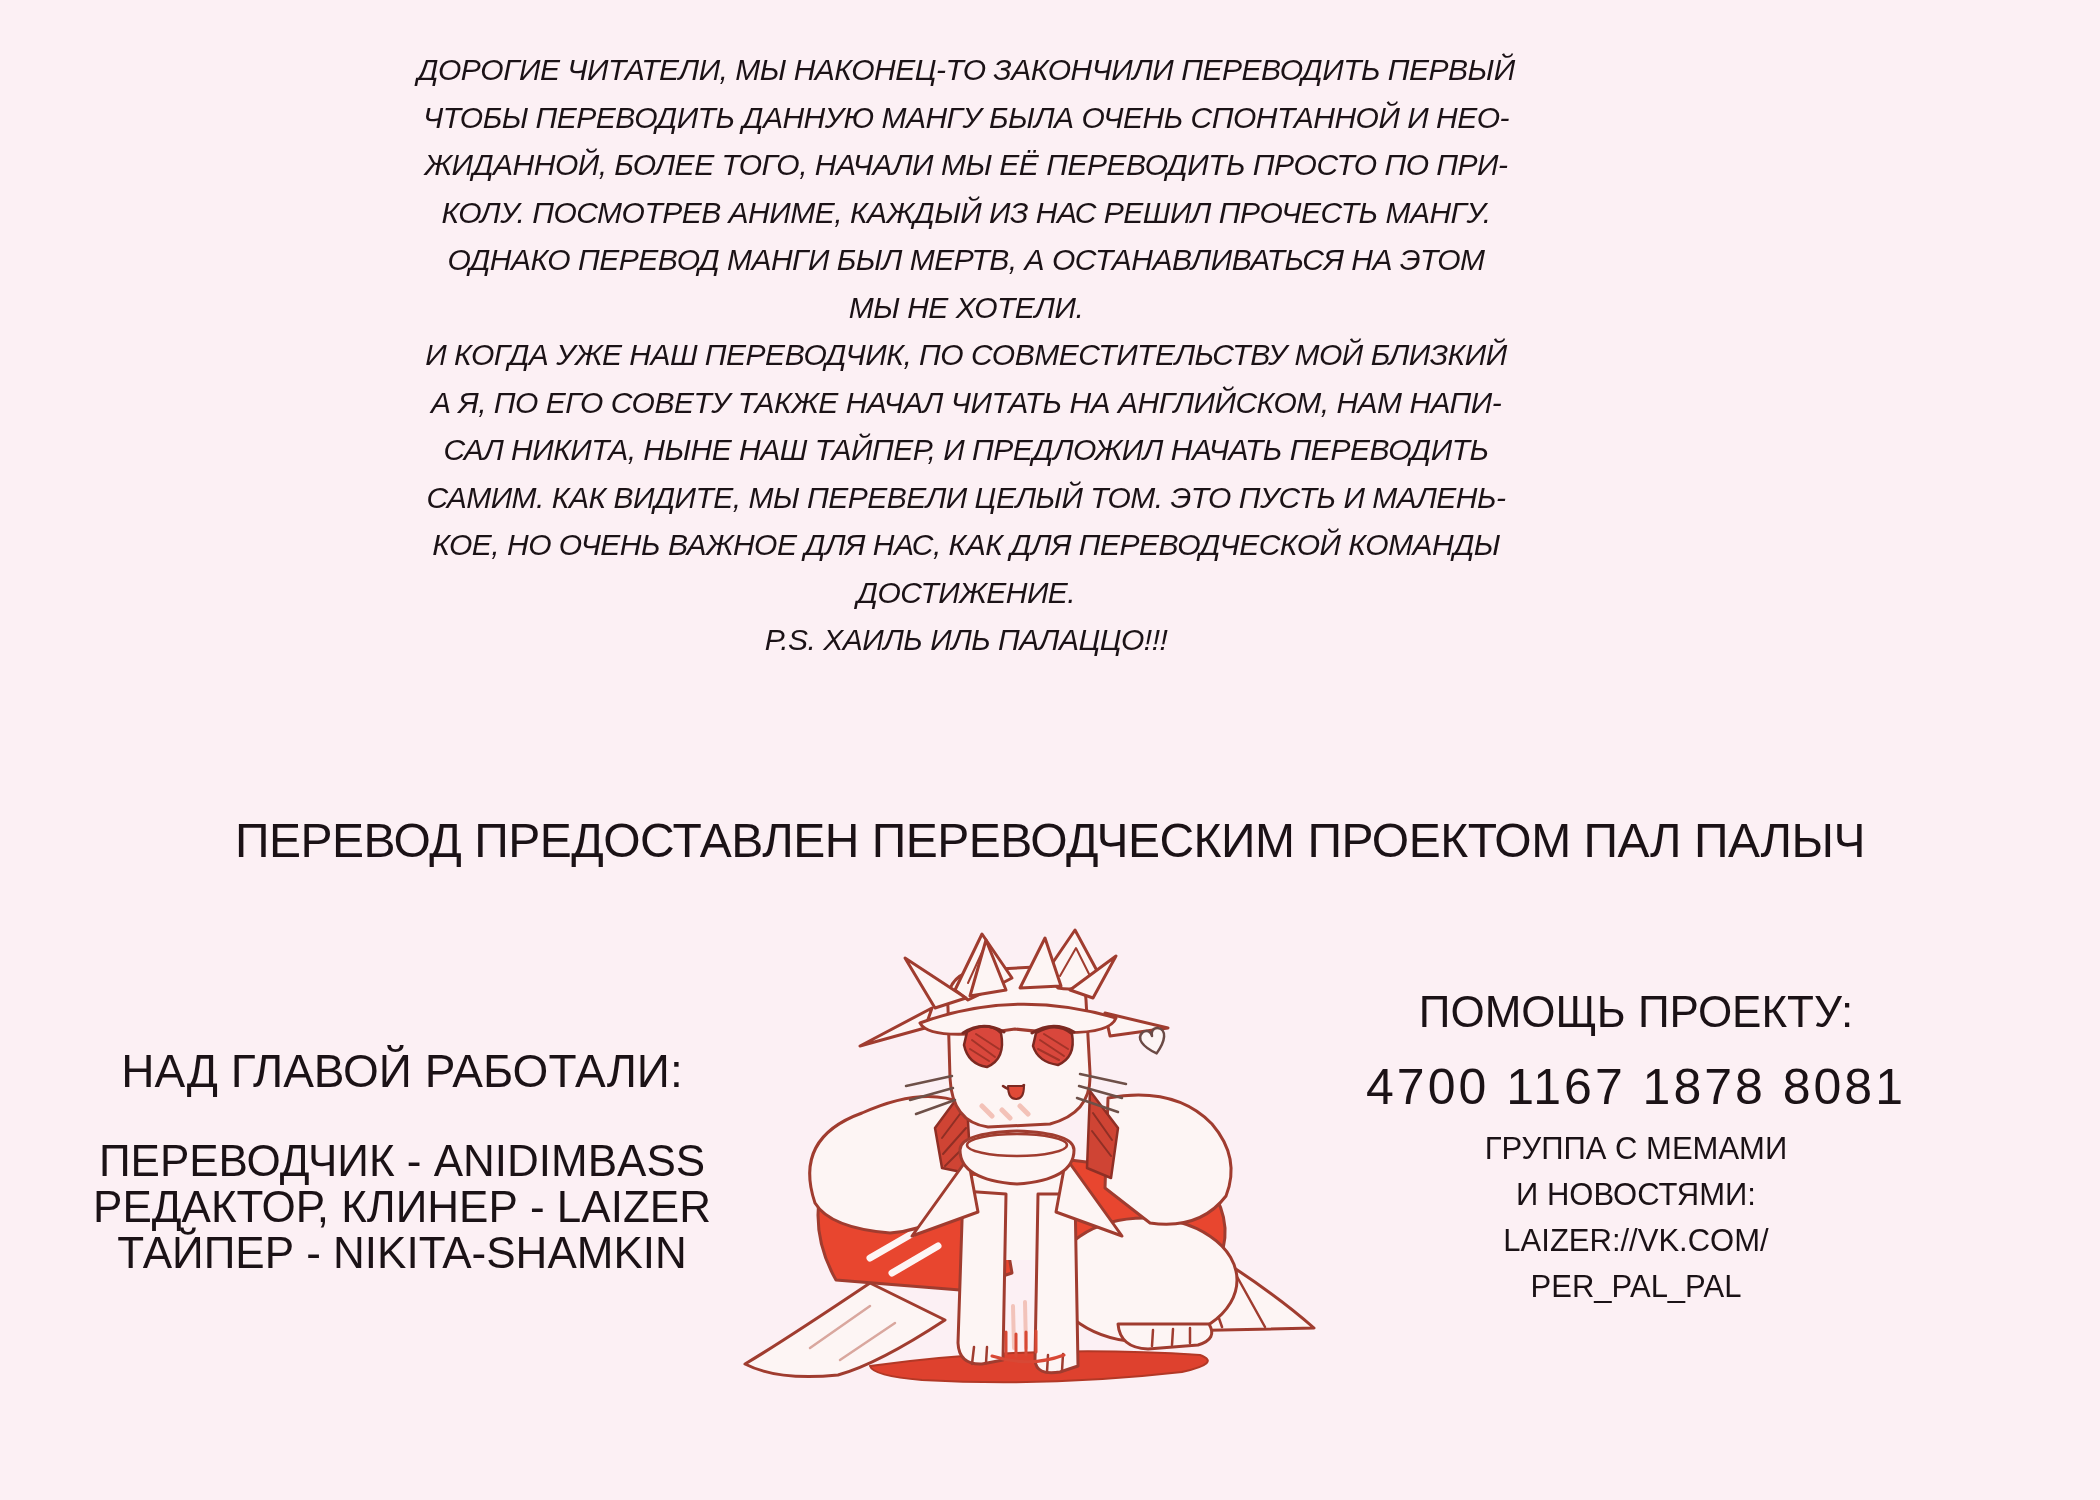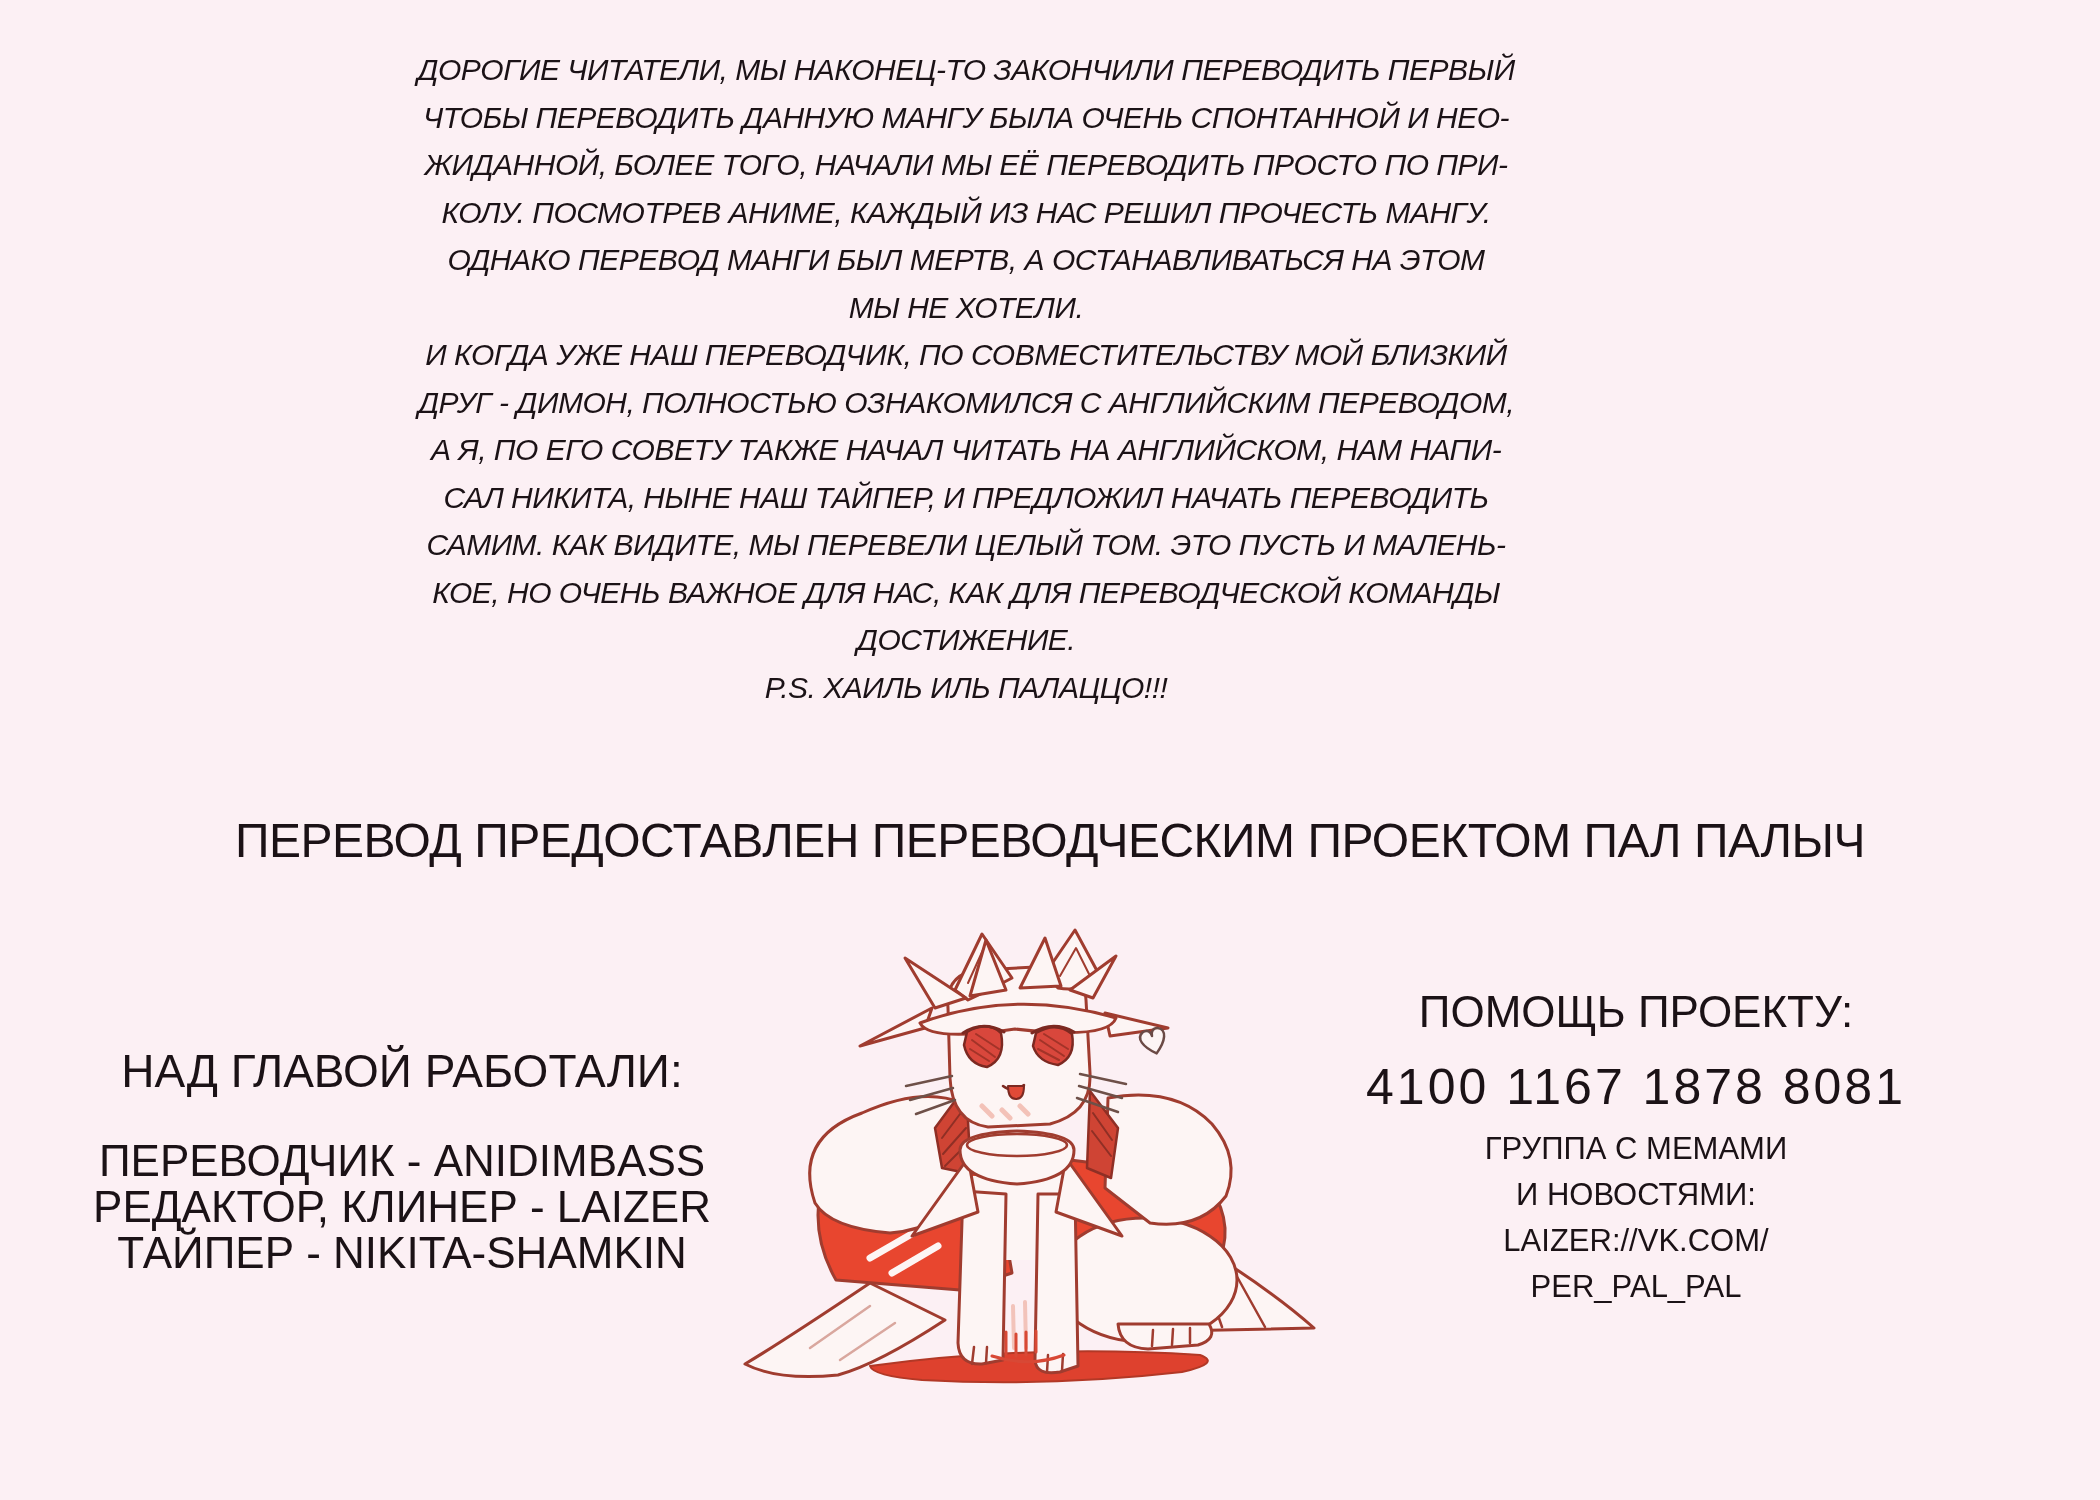--- a/index.html
+++ b/index.html
@@ -59,40 +59,39 @@
 <body>
 
 <div class="abs intro ctr">
   <div class="tline">ДОРОГИЕ ЧИТАТЕЛИ, МЫ НАКОНЕЦ-ТО ЗАКОНЧИЛИ ПЕРЕВОДИТЬ ПЕРВЫЙ</div>
   <div class="tline">ЧТОБЫ ПЕРЕВОДИТЬ ДАННУЮ МАНГУ БЫЛА ОЧЕНЬ СПОНТАННОЙ И НЕО-</div>
   <div class="tline">ЖИДАННОЙ, БОЛЕЕ ТОГО, НАЧАЛИ МЫ ЕЁ ПЕРЕВОДИТЬ ПРОСТО ПО ПРИ-</div>
   <div class="tline">КОЛУ. ПОСМОТРЕВ АНИМЕ, КАЖДЫЙ ИЗ НАС РЕШИЛ ПРОЧЕСТЬ МАНГУ.</div>
   <div class="tline">ОДНАКО ПЕРЕВОД МАНГИ БЫЛ МЕРТВ, А ОСТАНАВЛИВАТЬСЯ НА ЭТОМ</div>
   <div class="tline">МЫ НЕ ХОТЕЛИ.</div>
   <div class="tline">И КОГДА УЖЕ НАШ ПЕРЕВОДЧИК, ПО СОВМЕСТИТЕЛЬСТВУ МОЙ БЛИЗКИЙ</div>
-  <div class="tline">ДРУГ - ДИМОН, ПОЛНОСТЬЮ ОЗНАКОМИЛСЯ С АНГЛИЙСКИМ ПЕРЕВОДОМ,</div>
   <div class="tline">А Я, ПО ЕГО СОВЕТУ ТАКЖЕ НАЧАЛ ЧИТАТЬ НА АНГЛИЙСКОМ, НАМ НАПИ-</div>
   <div class="tline">САЛ НИКИТА, НЫНЕ НАШ ТАЙПЕР, И ПРЕДЛОЖИЛ НАЧАТЬ ПЕРЕВОДИТЬ</div>
   <div class="tline">САМИМ. КАК ВИДИТЕ, МЫ ПЕРЕВЕЛИ ЦЕЛЫЙ ТОМ. ЭТО ПУСТЬ И МАЛЕНЬ-</div>
   <div class="tline">КОЕ, НО ОЧЕНЬ ВАЖНОЕ ДЛЯ НАС, КАК ДЛЯ ПЕРЕВОДЧЕСКОЙ КОМАНДЫ</div>
   <div class="tline">ДОСТИЖЕНИЕ.</div>
   <div class="tline">P.S. ХАИЛЬ ИЛЬ ПАЛАЦЦО!!!</div>
 </div>
 
 <div class="abs provider ctr">ПЕРЕВОД ПРЕДОСТАВЛЕН ПЕРЕВОДЧЕСКИМ ПРОЕКТОМ ПАЛ ПАЛЫЧ</div>
 
 <div class="abs credits-heading ctr">НАД ГЛАВОЙ РАБОТАЛИ:</div>
 <div class="abs credits-roles ctr">
   <div class="tline">ПЕРЕВОДЧИК - ANIDIMBASS</div>
   <div class="tline">РЕДАКТОР, КЛИНЕР - LAIZER</div>
   <div class="tline">ТАЙПЕР - NIKITA-SHAMKIN</div>
 </div>
 
 <div class="abs donation-heading ctr">ПОМОЩЬ ПРОЕКТУ:</div>
-<div class="abs donation-wallet ctr">4100 1167 1878 8081</div>
+<div class="abs donation-wallet ctr">4700 1167 1878 8081</div>
 <div class="abs community ctr">
   <div class="tline">ГРУППА С МЕМАМИ</div>
   <div class="tline">И НОВОСТЯМИ:</div>
   <div class="tline">LAIZER://VK.COM/</div>
   <div class="tline">PER_PAL_PAL</div>
 </div>
 
 <svg class="abs cat" viewBox="0 0 640 470" fill="none" stroke-linecap="round" stroke-linejoin="round">
 
   <g>

